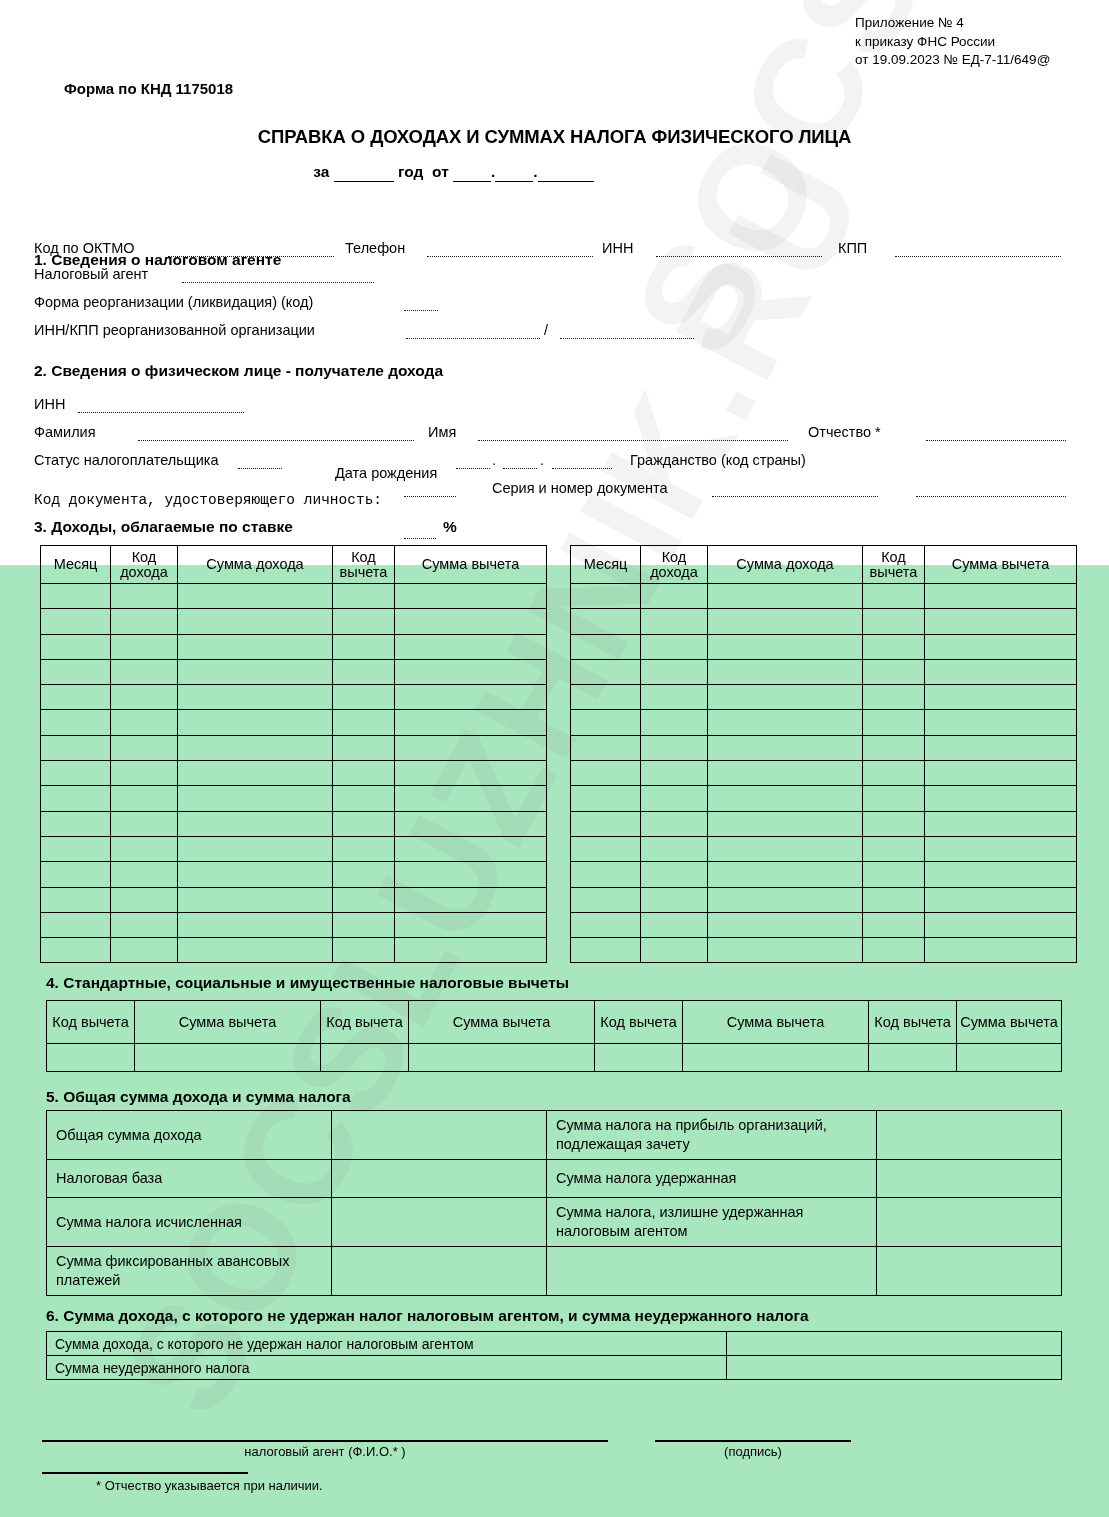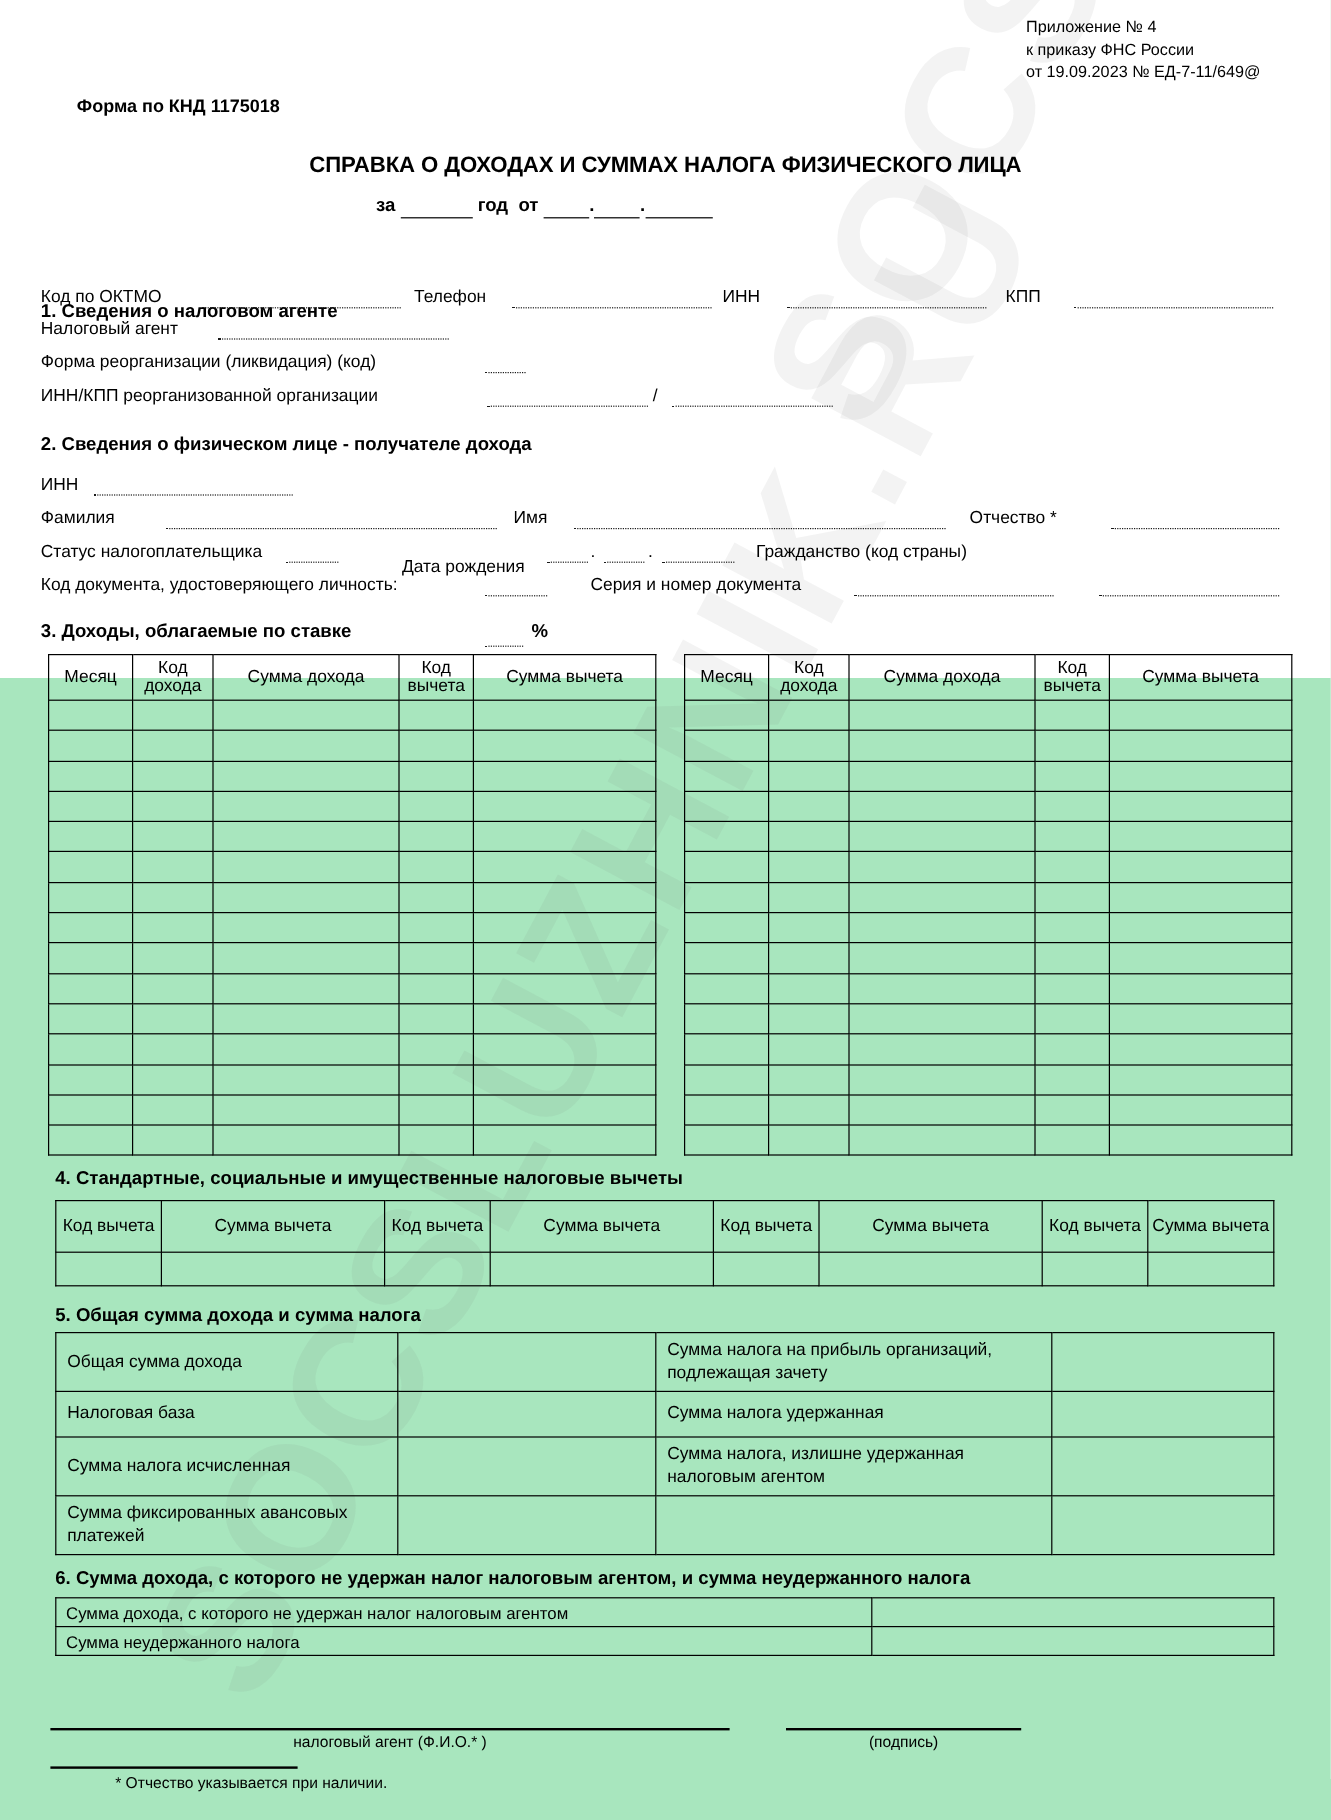--- a/index.html
+++ b/index.html
@@ -212,21 +212,21 @@
   <div class="abs lbl" style="left:34px; top:452px;">Статус налогоплательщика</div>
   <div class="dots" style="left:238px; top:468px; width:44px;"></div>
   <div class="abs lbl" style="left:335px; top:452px;margin-top:13px;">Дата рождения</div>
   <div class="dots" style="left:456px; top:468px; width:34px;"></div>
   <div class="abs lbl" style="left:492px; top:452px;">.</div>
   <div class="dots" style="left:503px; top:468px; width:34px;"></div>
   <div class="abs lbl" style="left:540px; top:452px;">.</div>
   <div class="dots" style="left:552px; top:468px; width:60px;"></div>
   <div class="abs lbl" style="left:630px; top:452px;">Гражданство (код страны)</div>
 
-  <div class="abs lbl" style="left:34px; top:480px;">Код документа, удостоверяющего личность:</div>
+  <div class="abs lbl" style="left:34px; top:492px;font-family:Liberation Mono, monospace;">Код документа, удостоверяющего личность:</div>
   <div class="dots" style="left:404px; top:496px; width:52px;"></div>
   <div class="abs lbl" style="left:492px; top:480px;">Серия и номер документа</div>
   <div class="dots" style="left:712px; top:496px; width:166px;"></div>
   <div class="dots" style="left:916px; top:496px; width:150px;"></div>
 
   <div class="abs sec-h" id="sec3-h">
     <span>3. Доходы, облагаемые по ставке</span>
   </div>
   <div class="dots" style="left:404px; top:538px; width:32px;"></div>
   <div class="abs" style="left:443px; top:518px; font-size:15.5px; font-weight:bold;">%</div>

